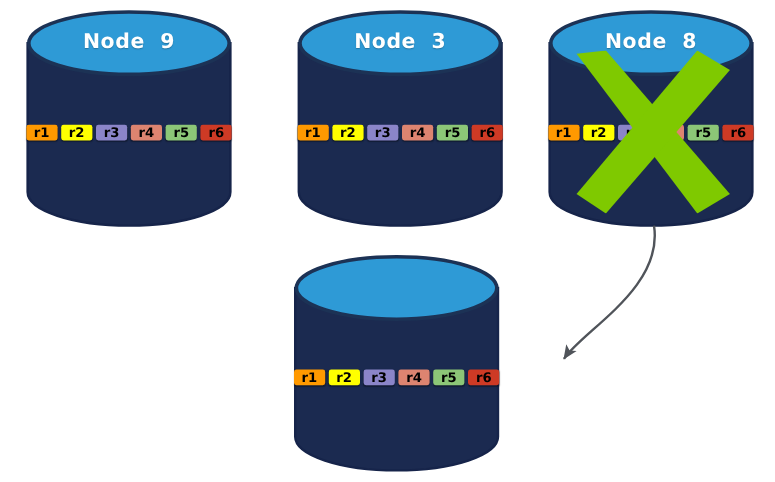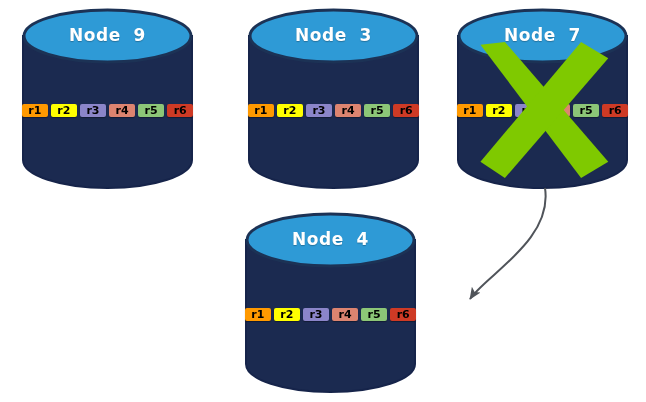--- a/index.html
+++ b/index.html
@@ -136,21 +136,21 @@
           <div class="row" style="background: rgb(206, 58, 37); width: 109px; height: 13px;">
             <span class="row-label">r6</span>
           </div>
         </div>
       </div>
       <div class="node" style="left: 457px; top: 8px; width: 171px; height: 180px;">
         <svg class="cyl-svg" width="171" height="180" viewBox="0 0 171 180">
           <path d="M1,28 L1,152 A 84.5 28 0 0 0 170 152 L170,28 Z" fill="#1B2A50" stroke="#16244a" stroke-width="2"></path>
           <ellipse cx="85.5" cy="28" rx="83.5" ry="26" fill="#2E9AD6" stroke="#1C3255" stroke-width="3"></ellipse>
         </svg>
-        <div class="node-title" style="top: 17px;">Node  7</div>
+        <div class="node-title" style="top: 17px;">Node  8</div>
         <div class="rows" style="top: 54px; height: 96px; gap: 3.6px;">
           <div class="row" style="background: rgb(255, 153, 0); width: 109px; height: 13px;">
             <span class="row-label">r1</span>
           </div>
           <div class="row" style="background: rgb(255, 255, 0); width: 109px; height: 13px;">
             <span class="row-label">r2</span>
           </div>
           <div class="row" style="background: rgb(139, 133, 201); width: 109px; height: 13px;">
             <span class="row-label">r3</span>
           </div>
@@ -167,21 +167,20 @@
         <svg class="x-mark" width="136" height="136" viewBox="0 0 100 100" style="left: 17.5px; top: 34px;">
           <path d="M4,2 L22,0 L98,88 L78,100 Z" fill="#7FC900"></path>
           <path d="M78,0 L98,12 L22,100 L4,88 Z" fill="#7FC900"></path>
         </svg>
       </div>
       <div class="node" style="left: 245px; top: 212px; width: 171px; height: 180px;">
         <svg class="cyl-svg" width="171" height="180" viewBox="0 0 171 180">
           <path d="M1,28 L1,152 A 84.5 28 0 0 0 170 152 L170,28 Z" fill="#1B2A50" stroke="#16244a" stroke-width="2"></path>
           <ellipse cx="85.5" cy="28" rx="83.5" ry="26" fill="#2E9AD6" stroke="#1C3255" stroke-width="3"></ellipse>
         </svg>
-        <div class="node-title" style="top: 17px;">Node  4</div>
         <div class="rows" style="top: 54px; height: 96px; gap: 3.6px;">
           <div class="row" style="background: rgb(255, 153, 0); width: 109px; height: 13px;">
             <span class="row-label">r1</span>
           </div>
           <div class="row" style="background: rgb(255, 255, 0); width: 109px; height: 13px;">
             <span class="row-label">r2</span>
           </div>
           <div class="row" style="background: rgb(139, 133, 201); width: 109px; height: 13px;">
             <span class="row-label">r3</span>
           </div>

